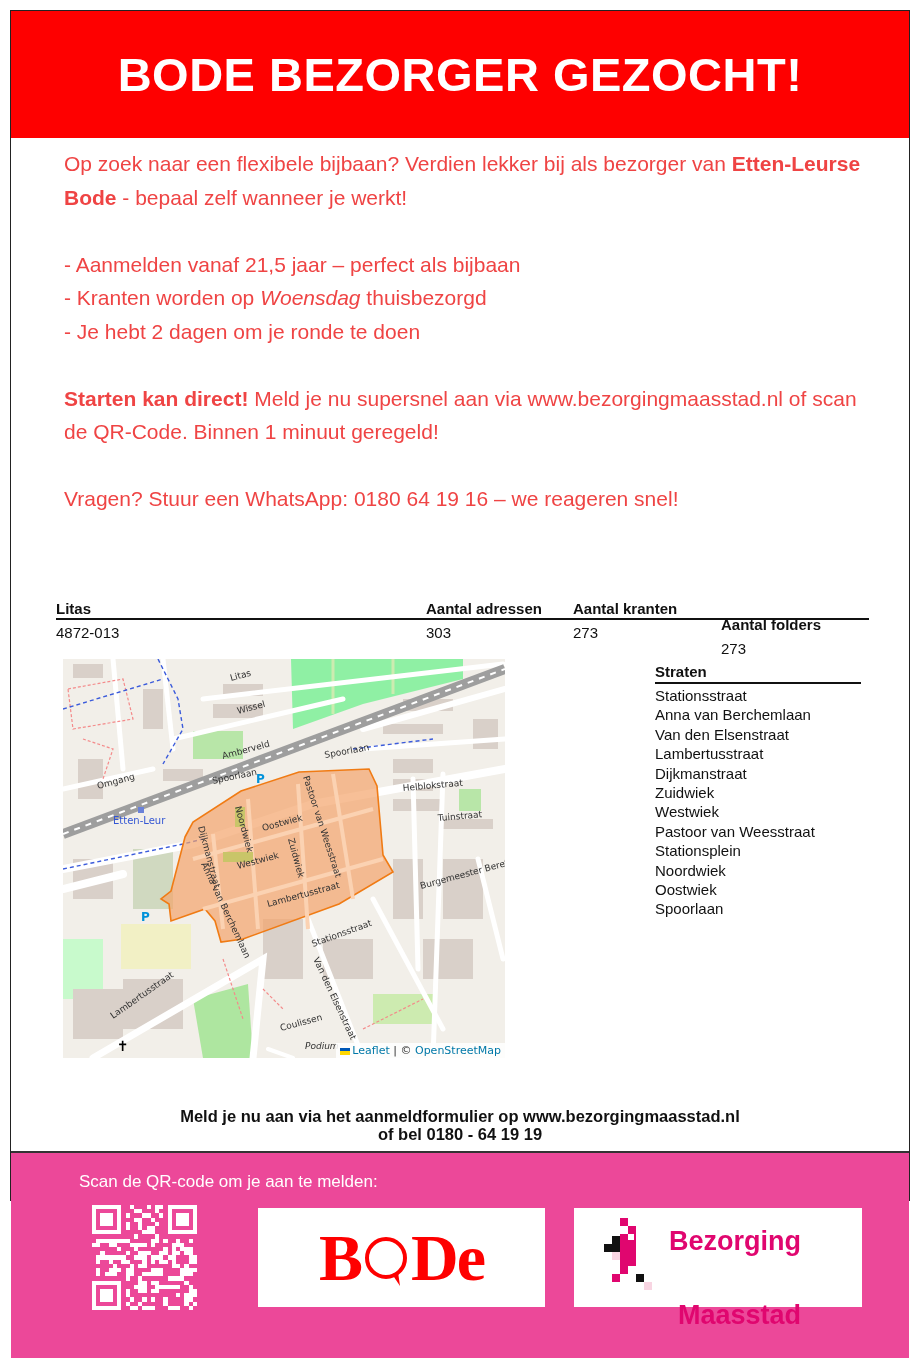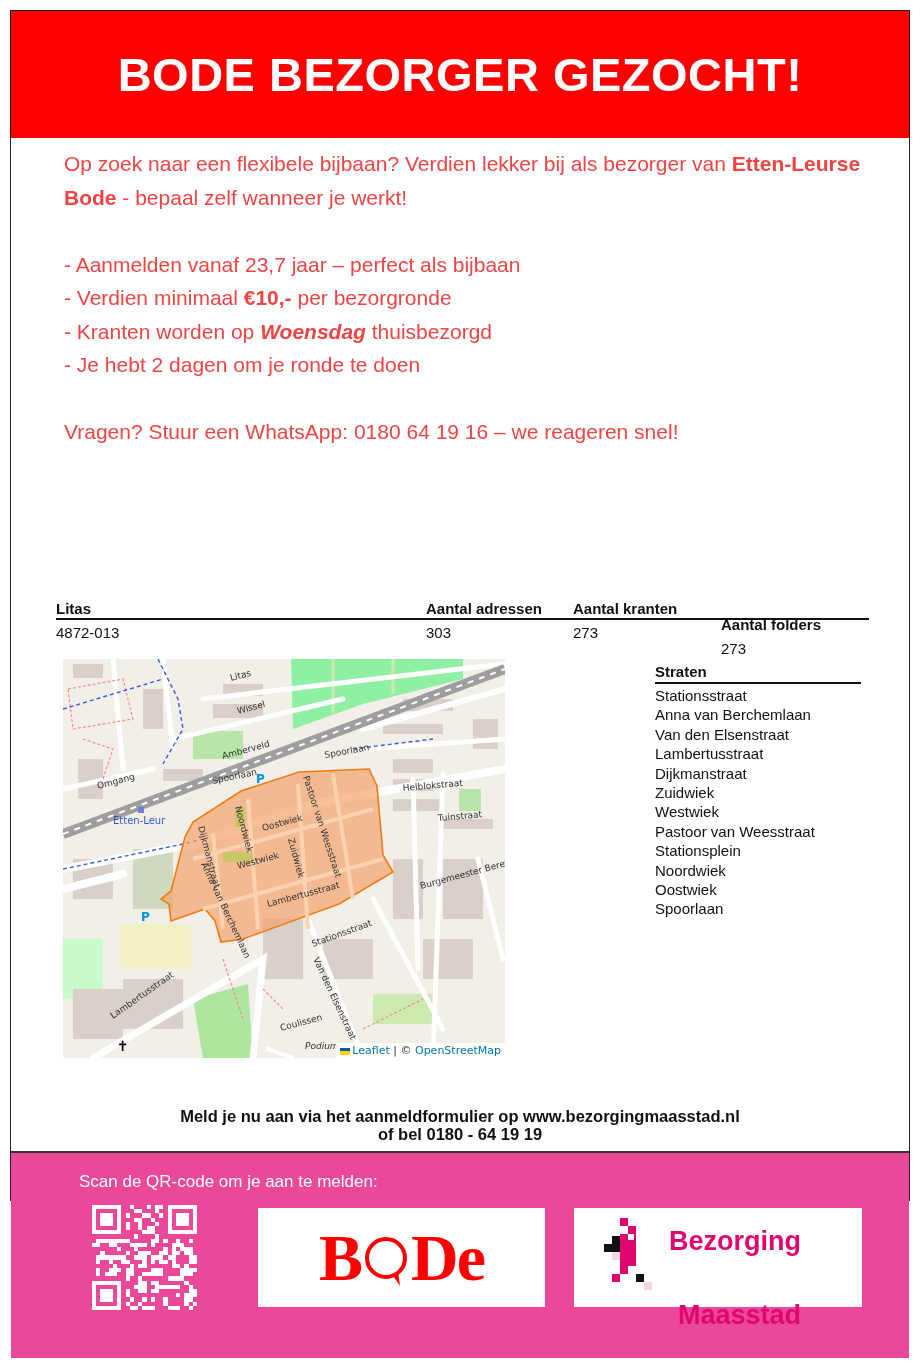--- a/index.html
+++ b/index.html
@@ -17,21 +17,21 @@
     .header h1 {
       color: #fff; font-weight: bold; font-size: 47px; letter-spacing: 0.5px;
       font-family: "Liberation Sans", sans-serif;
     }
 
     .intro { position: absolute; left: 53px; top: 136px; width: 800px; font-size: 21px; line-height: 33.5px; color: #ef4444; }
     .intro p { margin-bottom: 33.5px; }
     .intro p.tight { margin-bottom: 0; }
     .intro .bullets { margin-bottom: 33.5px; }
     b { font-weight: bold; }
-    i { font-style: italic; font-weight: bold; }
+    i { font-style: italic; }
 
     .table { position: absolute; left: 45px; top: 587px; width: 813px; font-size: 15px; }
     .table .row { display: flex; height: 22px; align-items: center; }
     .table .head { font-weight: bold; border-bottom: 2px solid #111; }
     .table .c1 { width: 370px; }
     .table .c2 { width: 147px; }
     .table .c3 { width: 148px; }
     .table .c4 { width: 148px; margin-top: 32px; }
     .table .body-row { margin-top: 1px; }
 
@@ -76,25 +76,27 @@
 
   <div class="header">
     <h1>BODE BEZORGER GEZOCHT!</h1>
   </div>
 
   <div class="intro">
     <p>
       <span>Op zoek naar een flexibele bijbaan? Verdien lekker bij als bezorger van </span><b>Etten-Leurse Bode</b><span> - bepaal zelf wanneer je werkt!</span>
     </p>
     <div class="bullets">
-      <div>- Aanmelden vanaf 23,7 jaar – perfect als bijbaan</div>
-      <div><span>- Verdien minimaal </span><b>€10,-</b><span> per bezorgronde</span></div>
+      <div>- Aanmelden vanaf 21,5 jaar – perfect als bijbaan</div>
       <div><span>- Kranten worden op </span><i>Woensdag</i><span> thuisbezorgd</span></div>
       <div>- Je hebt 2 dagen om je ronde te doen</div>
     </div>
+    <p>
+      <b>Starten kan direct!</b><span> Meld je nu supersnel aan via www.bezorgingmaasstad.nl of scan de QR-Code. Binnen 1 minuut geregeld!</span>
+    </p>
     <p class="tight">Vragen? Stuur een WhatsApp: 0180 64 19 16 – we reageren snel!</p>
   </div>
 
   <div class="table">
     <div class="row head">
       <div class="c1">Litas</div>
       <div class="c2">Aantal adressen</div>
       <div class="c3">Aantal kranten</div>
       <div class="c4">Aantal folders</div>
     </div>

